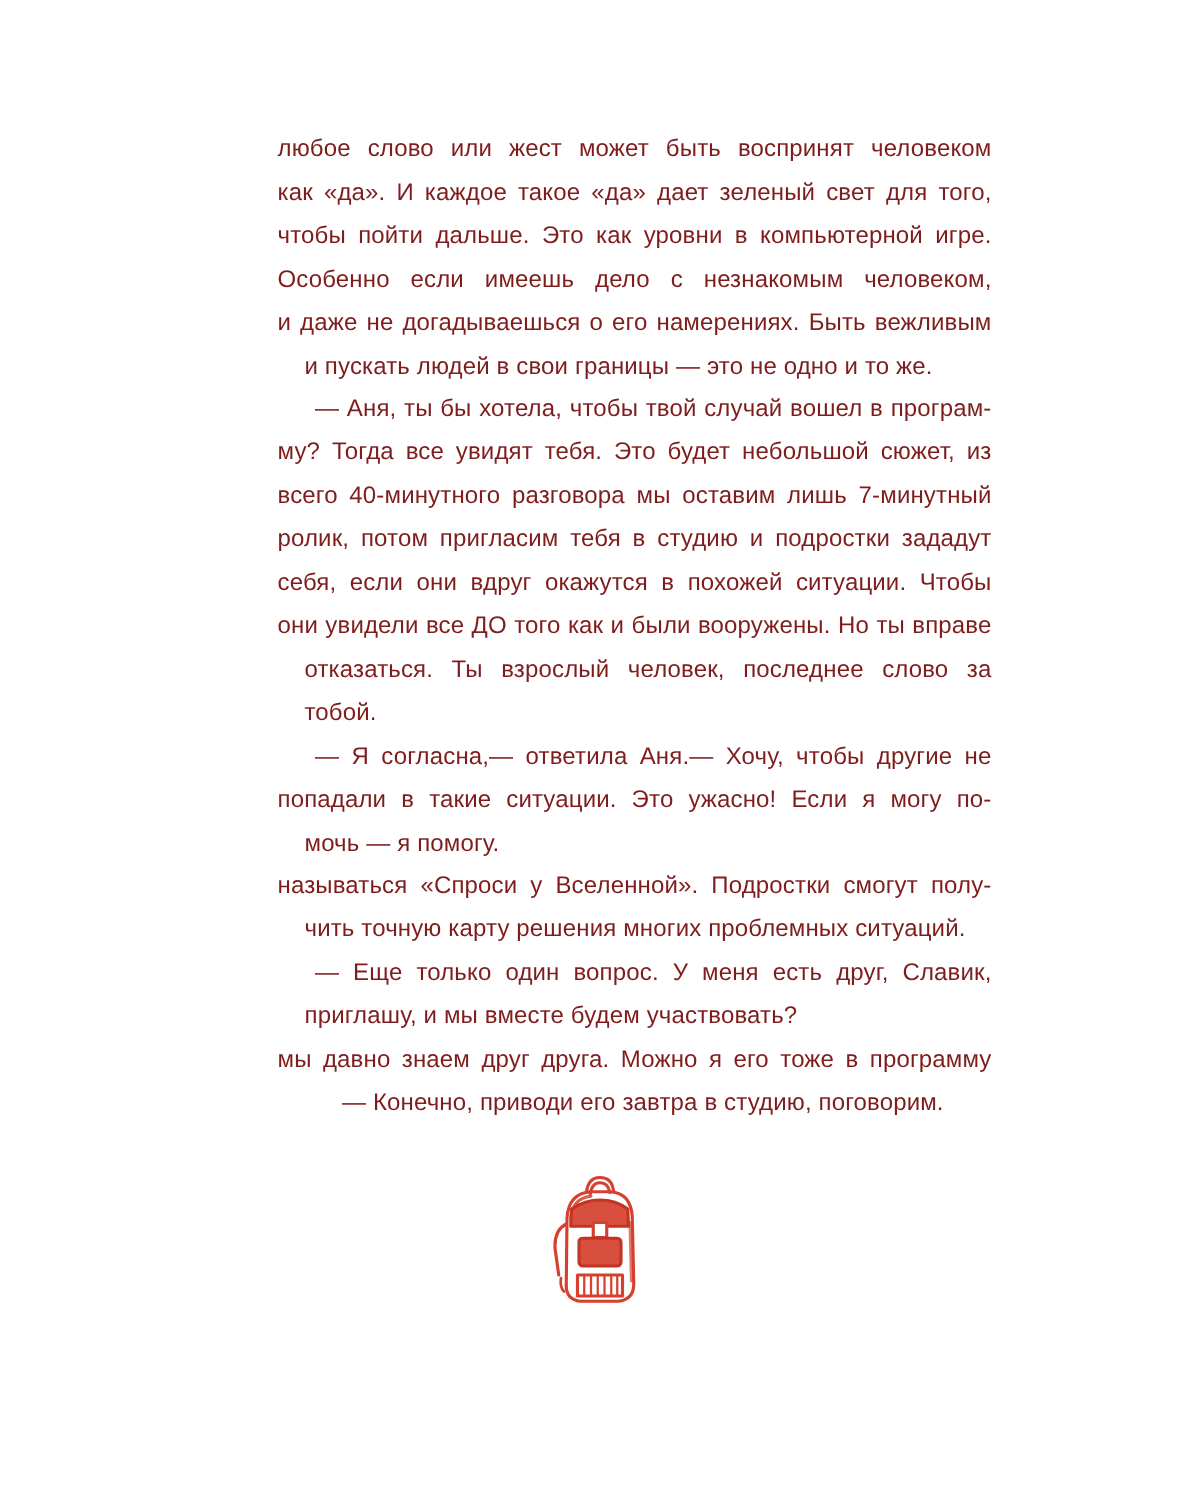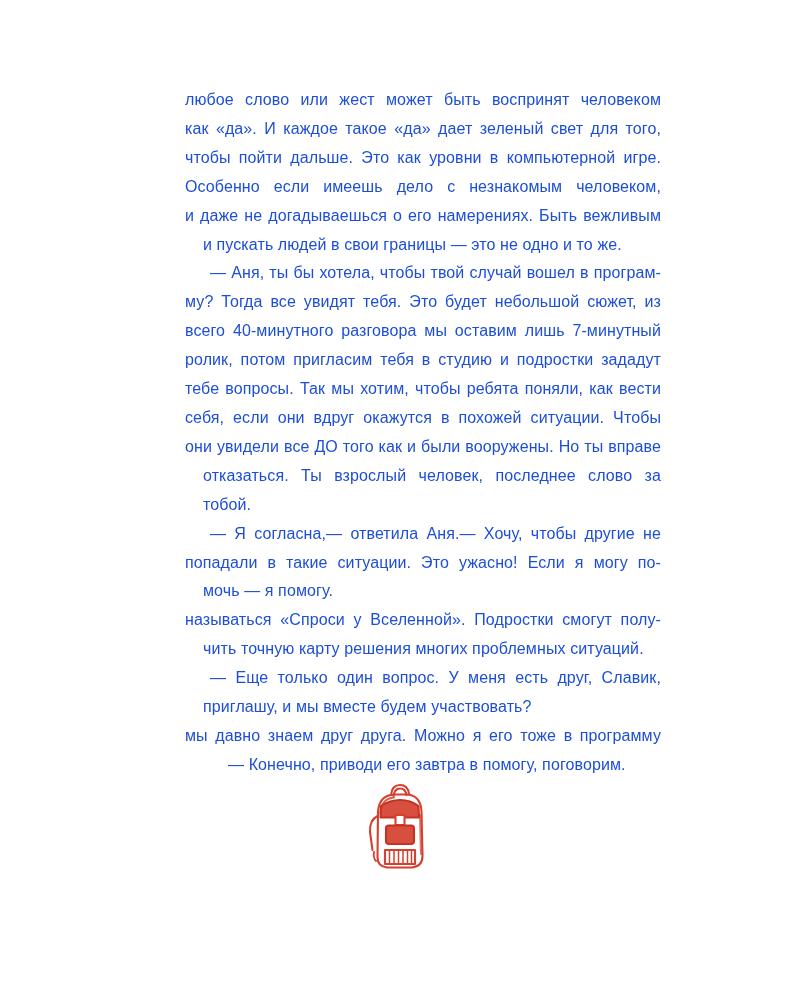--- a/index.html
+++ b/index.html
@@ -13,21 +13,21 @@
     width: 800px;
     height: 1000px;
     background: #ffffff;
     overflow: hidden;
   }
   .text-block {
     position: absolute;
     left: 185px;
     top: 86px;
     width: 476px;
-    color: #1d4ed8;
+    color: #7f1d1d;
     font-size: 16px;
     letter-spacing: 0.1px;
   }
   .line {
     line-height: 28.9px;
     text-align: justify;
     text-align-last: justify;
   }
   .line.last {
     text-align-last: left;
@@ -54,33 +54,32 @@
       <div class="line">любое слово или жест может быть воспринят человеком</div>
       <div class="line">как «да». И каждое такое «да» дает зеленый свет для того,</div>
       <div class="line">чтобы пойти дальше. Это как уровни в компьютерной игре.</div>
       <div class="line">Особенно если имеешь дело с незнакомым человеком,</div>
       <div class="line">и даже не догадываешься о его намерениях. Быть вежливым</div>
       <div class="line last">и пускать людей в свои границы — это не одно и то же.</div>
       <div class="line indent">— Аня, ты бы хотела, чтобы твой случай вошел в програм-</div>
       <div class="line">му? Тогда все увидят тебя. Это будет небольшой сюжет, из</div>
       <div class="line">всего 40-минутного разговора мы оставим лишь 7-минутный</div>
       <div class="line">ролик, потом пригласим тебя в студию и подростки зададут</div>
-      <div class="line">тебе вопросы. Так мы хотим, чтобы ребята поняли, как вести</div>
       <div class="line">себя, если они вдруг окажутся в похожей ситуации. Чтобы</div>
       <div class="line">они увидели все ДО того как и были вооружены. Но ты вправе</div>
       <div class="line last">отказаться. Ты взрослый человек, последнее слово за тобой.</div>
       <div class="line indent">— Я согласна,— ответила Аня.— Хочу, чтобы другие не</div>
       <div class="line">попадали в такие ситуации. Это ужасно! Если я могу по-</div>
       <div class="line last">мочь — я помогу.</div>
       <div class="line">называться «Спроси у Вселенной». Подростки смогут полу-</div>
       <div class="line last">чить точную карту решения многих проблемных ситуаций.</div>
       <div class="line indent">— Еще только один вопрос. У меня есть друг, Славик,</div>
       <div class="line last">приглашу, и мы вместе будем участвовать?</div>
       <div class="line">мы давно знаем друг друга. Можно я его тоже в программу</div>
-      <div class="line indent last">— Конечно, приводи его завтра в помогу, поговорим.</div>
+      <div class="line indent last">— Конечно, приводи его завтра в студию, поговорим.</div>
     </div>
 
   <div class="illustration">
     <svg width="74" height="92" viewBox="0 0 74 92" aria-hidden="true">
       <g fill="none" stroke="#d6402f" stroke-width="2.1" stroke-linecap="round" stroke-linejoin="round">
 
         <path d="M28 13 Q29 3 37 3 Q45 3 46 12"></path>
         <path d="M30.5 14 Q31.5 6.5 37 6.5 Q42.5 6.5 43.5 13"></path>
 
         <path d="M15 30 Q16 13.5 31 12.5 L44 12.5 Q57.5 13.5 58.5 29 L59.5 74 Q59.5 84.5 49 85.5 L24 85.5 Q14.5 84.5 14.5 75 Z"></path>

